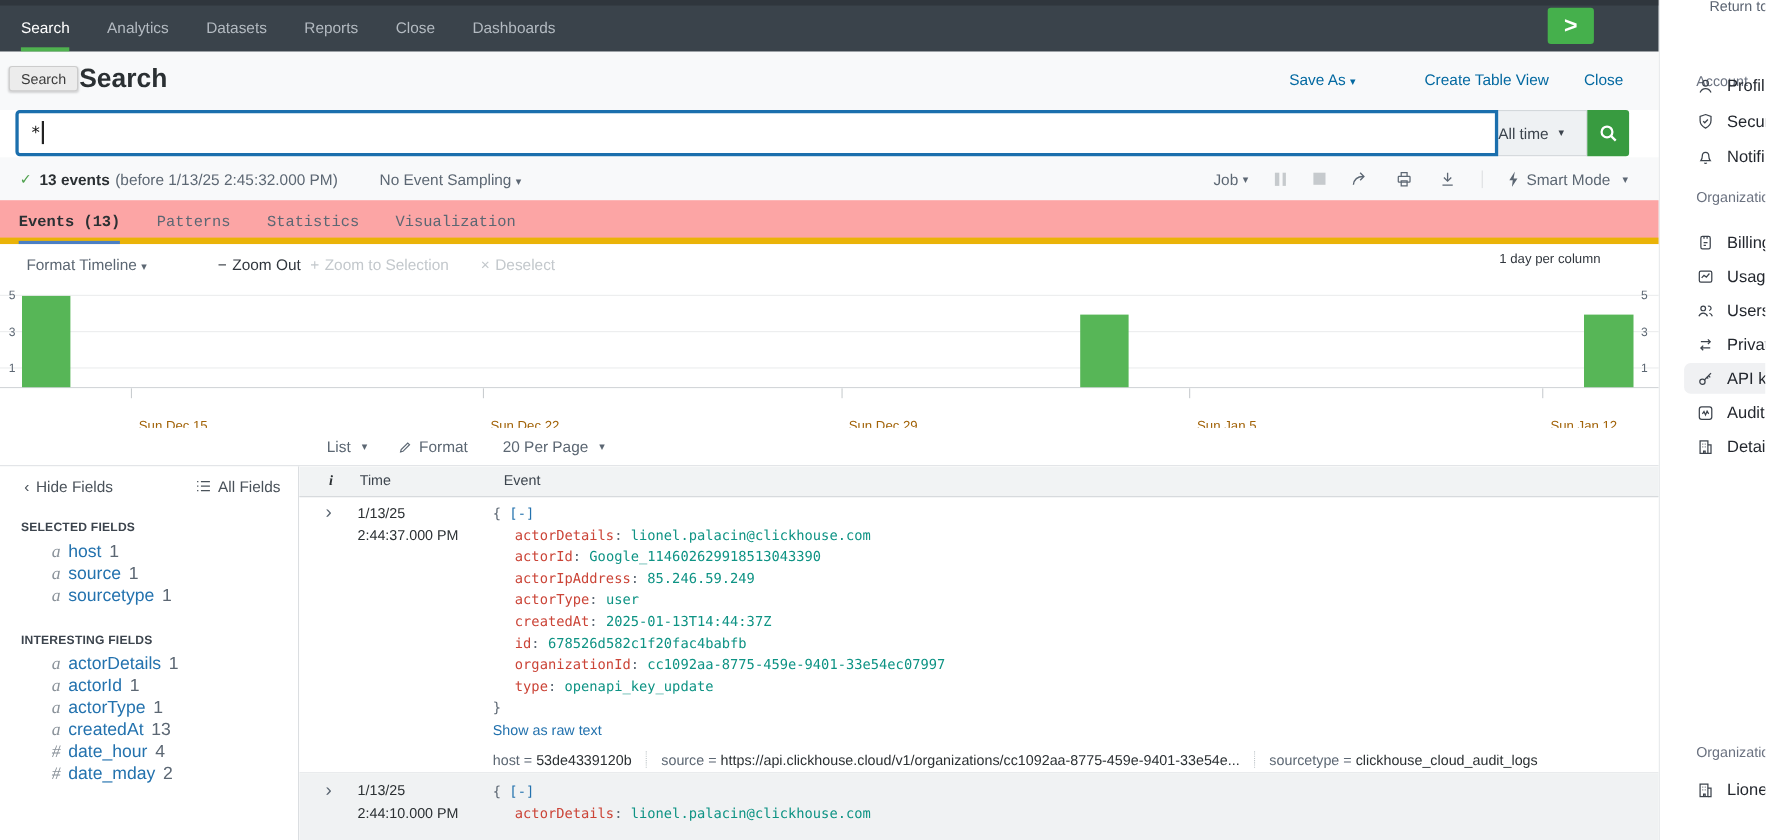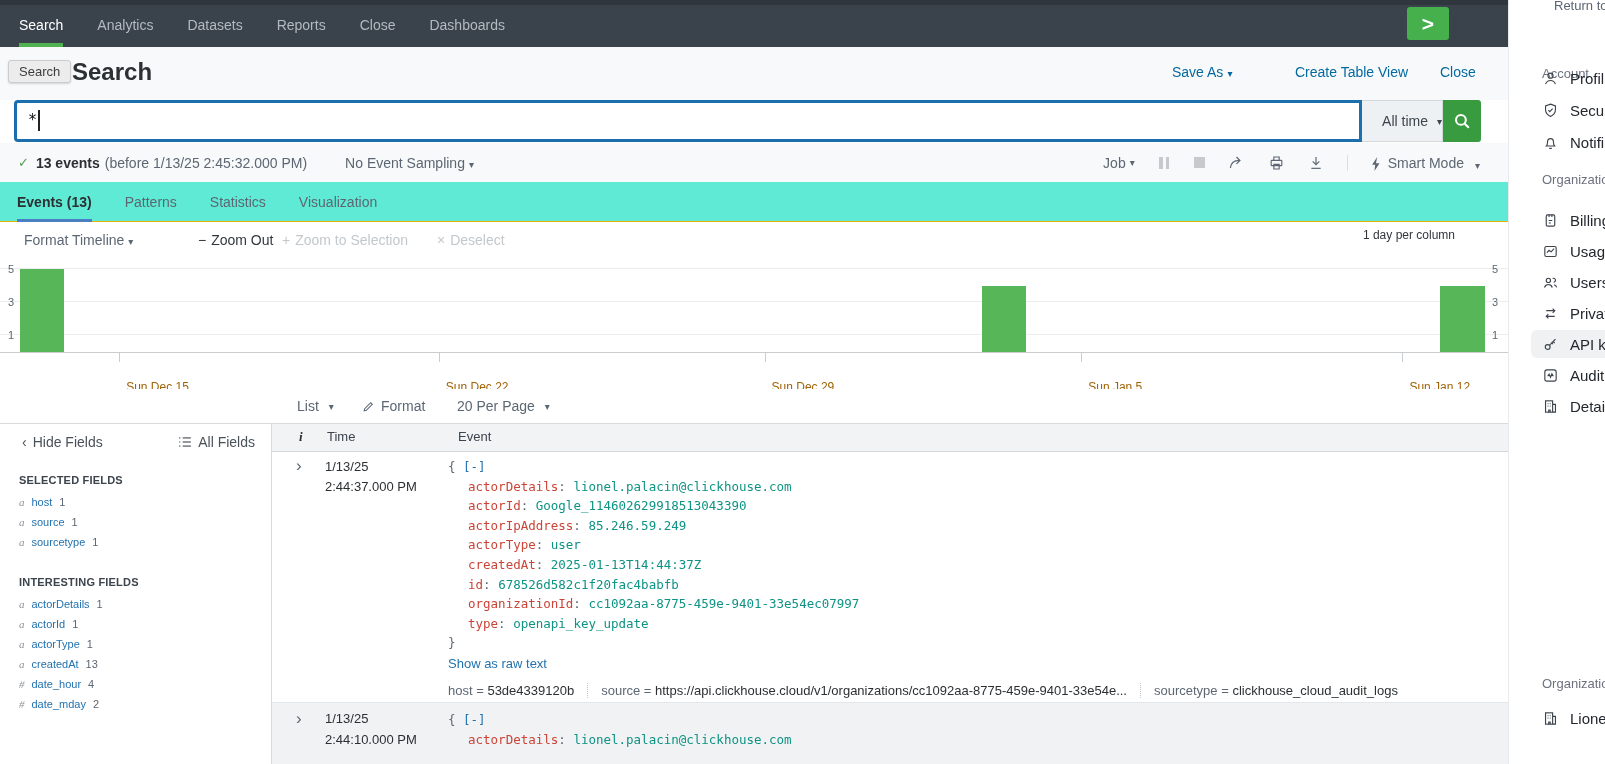--- a/index.html
+++ b/index.html
@@ -24,38 +24,38 @@
                     padding:3px 10px; font-size:13px; color:#3c3c3c; z-index:6; box-shadow:0 1px 2px rgba(0,0,0,.15); }
   .head-action { position:absolute; top:17px; font-size:14px; color:#0369a1; cursor:pointer; white-space:nowrap; }
   .caret { font-size:10px; color:inherit; margin-left:4px; }
 
   
   .search-row { position:absolute; top:100px; left:14px; width:1467px; height:42px; display:flex; }
   .query-input { flex:1; position:relative; background:#fff; border:3px solid #1b6fad; border-radius:4px 0 0 4px; }
   .query-text { position:absolute; left:11px; top:8px; font-size:15px; color:#111; font-family:"DejaVu Sans Mono", monospace; }
   .caret-bar { position:absolute; left:21px; top:7px; width:1.5px; height:21px; background:#222; }
   .time-range { width:81px; background:#eef1f3; border:1px solid #d3d8db; border-left:none; display:flex; align-items:center;
-                justify-content:flex-end; gap:5px; color:#3c444d; font-size:14px; cursor:pointer; }
+                justify-content:flex-start; gap:5px; color:#3c444d; font-size:14px; cursor:pointer; }
   .search-btn { width:38px; background:#389b40; display:flex; align-items:center; justify-content:center; cursor:pointer; border-radius:0 3px 3px 0; }
 
   
   .status-row { position:absolute; top:143px; left:0; right:0; height:39px; background:#f8f9fa; }
   .status-left { position:absolute; left:18px; top:0; height:39px; display:flex; align-items:center; font-size:14px; }
   .check { color:#4fa14d; font-size:13px; margin-right:7px; }
   .count-bold { color:#2b3033; font-weight:bold; margin-right:5px; }
   .count-detail { color:#5c6773; }
   .sampling { margin-left:38px; color:#5c6773; cursor:pointer; }
   .status-right { position:absolute; right:28px; top:0; height:39px; display:flex; align-items:center; gap:23px; color:#5c6773; font-size:14px; }
   .icon-btn { display:flex; align-items:center; cursor:pointer; }
   .pause-icon span { display:inline-block; width:3.5px; height:12px; background:#c6cacd; margin:0 1.5px; }
   .stop-icon span { display:inline-block; width:11px; height:11px; background:#c6cacd; }
   .vr { width:1px; height:16px; background:#dcdfe2; }
 
   
-  .tabs-row { position:absolute; top:182px; left:0; right:0; height:40px; background:#5eead4; border-bottom:1px solid #eab308; }
+  .tabs-row { position:absolute; top:182px; left:0; right:0; height:40px; background:#fca5a5; border-bottom:6px solid #eab308;font-family:Liberation Mono, monospace; }
   .tabs { position:absolute; left:17px; top:0; height:40px; display:flex; gap:33px; }
   .tab { position:relative; font-size:14px; color:#5c6773; line-height:40px; cursor:pointer; }
   .tab.active { color:#2b3033; font-weight:bold; }
   .tab.active::after { content:""; position:absolute; left:0; right:0; bottom:0; height:3px; background:#4a7fc4; }
 
   
   .controls-row { position:absolute; top:222px; left:0; right:0; height:36px; background:#fff; }
   .ctl { position:absolute; top:0; line-height:36px; font-size:14px; white-space:nowrap; cursor:pointer; }
   .ctl .pre { margin-right:5px; }
   .ctl-dim { color:#c3c8cc; cursor:default; }
@@ -73,21 +73,21 @@
 
   
   .results-bar { position:absolute; top:389px; left:0; right:0; height:35px; background:#fff; border-bottom:1px solid #d8dbde; }
   .rb-item { position:absolute; top:0; line-height:35px; font-size:14px; color:#5c6773; cursor:pointer; display:flex; align-items:center; gap:6px; height:35px; }
 
   
   .fields-panel { position:absolute; top:424px; left:0; width:272px; bottom:0; background:#fff; border-right:1px solid #d8dbde; overflow:hidden; }
   .fp-top { display:flex; justify-content:space-between; margin:10px 16px 0 22px; font-size:14px; color:#4a525a; }
   .fp-link { cursor:pointer; display:flex; align-items:center; gap:6px; }
   .fp-header { margin:24px 0 6px 19px; font-size:11px; font-weight:bold; color:#3c444d; letter-spacing:.2px; }
-  .field-row { padding:0 0 0 19px; height:20px; line-height:20px; font-size:11px; cursor:pointer; white-space:nowrap; }
+  .field-row { padding:0 0 0 19px; height:20px; line-height:20px; font-size:16px; cursor:pointer; white-space:nowrap;margin-left:28px; }
   .f-prefix { font-style:italic; color:#8a929a; margin-right:7px; font-family:"Liberation Serif", serif; }
   .f-name { color:#2372ae; }
   .f-count { color:#5c6773; margin-left:7px; }
 
   
   .events { position:absolute; top:424px; left:272px; width:1236px; bottom:0; background:#fff; overflow:hidden; }
   .thead { position:relative; height:28px; background:#f1f3f4; border-bottom:1px solid #d4d8db; font-size:13px; color:#3c444d; }
   .th { position:absolute; top:5px; }
   .th-i { left:27px; font-family:"Liberation Serif", serif; font-style:italic; font-weight:bold; color:#2b3033; }
   .th-time { left:55px; } .th-event { left:186px; }
@@ -202,21 +202,21 @@
           </svg>
         </span>
         <span class="icon-btn">
           <svg width="16" height="16" viewBox="0 0 24 24" fill="none" stroke="#5c6773" stroke-width="1.8">
             <line x1="12" y1="3" x2="12" y2="14"></line>
               <polyline points="7 9.5 12 14.5 17 9.5"></polyline>
               <line x1="5" y1="20" x2="19" y2="20"></line>
           </svg>
         </span>
         <span class="vr"></span>
-        <span class="icon-btn" style="gap:7px;align-items:flex-end;">
+        <span class="icon-btn" style="gap:7px;">
           <svg width="10" height="14" viewBox="0 0 12 18" fill="#5c6773">
             <path d="M7.5 0L1 10h4l-1 8 6.5-10H6l1.5-8z"></path>
           </svg>
           <span>Smart Mode</span>
             <span class="caret">▾</span>
         </span>
       </div>
     </div>
 
     <div class="tabs-row">

